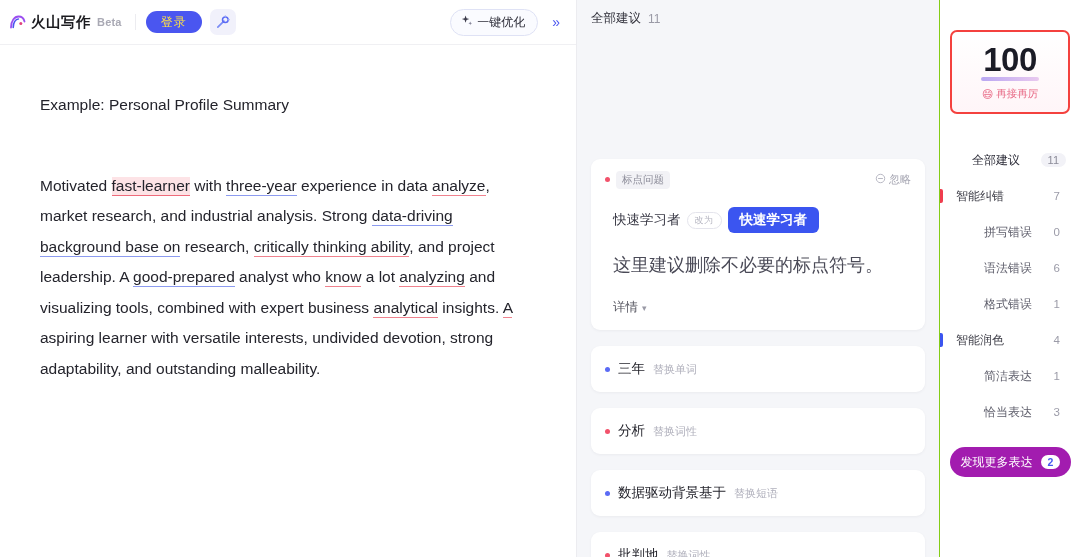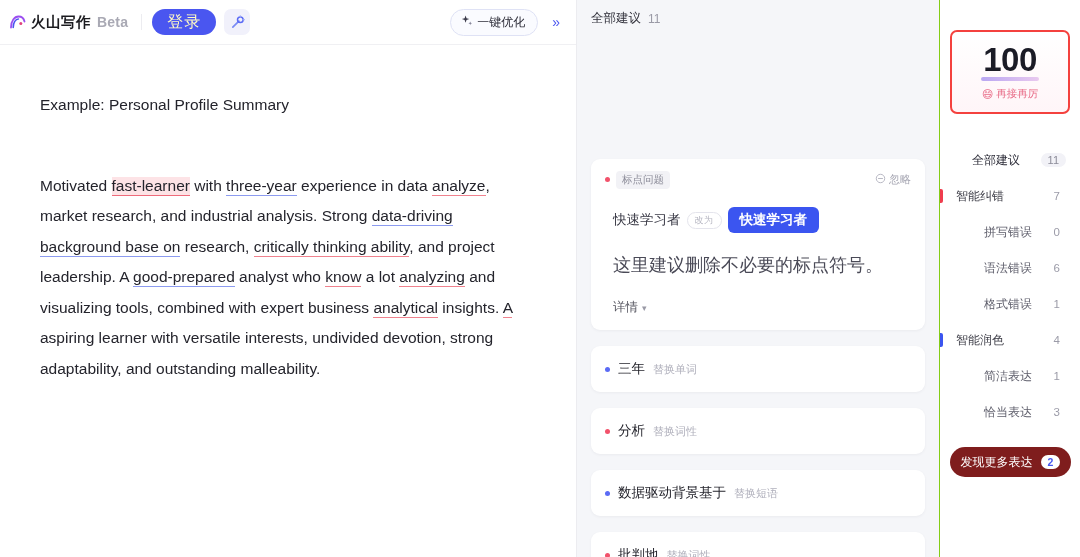--- a/index.html
+++ b/index.html
@@ -22,26 +22,26 @@
     padding: 0 10px 0 8px; gap: 8px;
     border-bottom: 1px solid #f0f0f3;
     background: #ffffff;
   }
   .brand { display: flex; align-items: center; gap: 3px; }
   .brand-mark { width: 20px; height: 20px; position: relative; display: block; }
   .brand-name {
     font-size: 14.5px; font-weight: 700; color: #1b1b1f; letter-spacing: .5px;
   }
   .beta-tag {
-    font-size: 14px; color: #a9a9b4; font-weight: 600;
+    font-size: 11px; color: #a9a9b4; font-weight: 600;
     padding: 1px 3px; border-radius: 3px; letter-spacing: .2px;
   }
   .topbar-sep { width: 1px; height: 16px; background: #ececf0; margin: 0 2px; }
   .login-btn {
-    background: #4a56f0; color: #fef9c3; font-size: 16px; font-weight: 500;
+    background: #4a56f0; color: #fde047; font-size: 12px; font-weight: 500;
     border: none; border-radius: 13px; padding: 5px 15px; cursor: pointer;
     letter-spacing: 1px; line-height: 1;
   }
   .magic-btn {
     width: 26px; height: 26px; border-radius: 7px; background: #f1f1fb;
     display: flex; align-items: center; justify-content: center; cursor: pointer;
   }
   .topbar-spacer { flex: 1 1 auto; }
   .optimize-btn {
     display: flex; align-items: center; gap: 4px;
@@ -169,21 +169,21 @@
   .cat-sub { padding-left: 28px; color: #5e5e6b; }
   .cat-count { color: #9b9ba8; font-size: 11.5px; padding-right: 20px; }
   .cat-count-pill {
     background: #f2f2f7; border-radius: 9px; padding: 1px 7px;
     color: #8c8c99; font-size: 11px; margin-right: 14px;
   }
   .cat-head { font-weight: 500; color: #2c2c38; padding-left: 16px; }
 
   .discover-btn {
     position: absolute; left: 10px; top: 447px; width: 121px; height: 30px;
-    background: #7f1d1d; border-radius: 15px; color: #fff;
+    background: #a21caf; border-radius: 15px; color: #fff;
     display: flex; align-items: center; justify-content: center; gap: 8px;
     font-size: 12px; cursor: pointer;
   }
   .discover-badge {
     background: #ffffff; color: #4656f0; font-size: 10.5px;
     border-radius: 8px; padding: 1px 7px; font-weight: 600;
   }
 </style>
 </head>
 <body>

